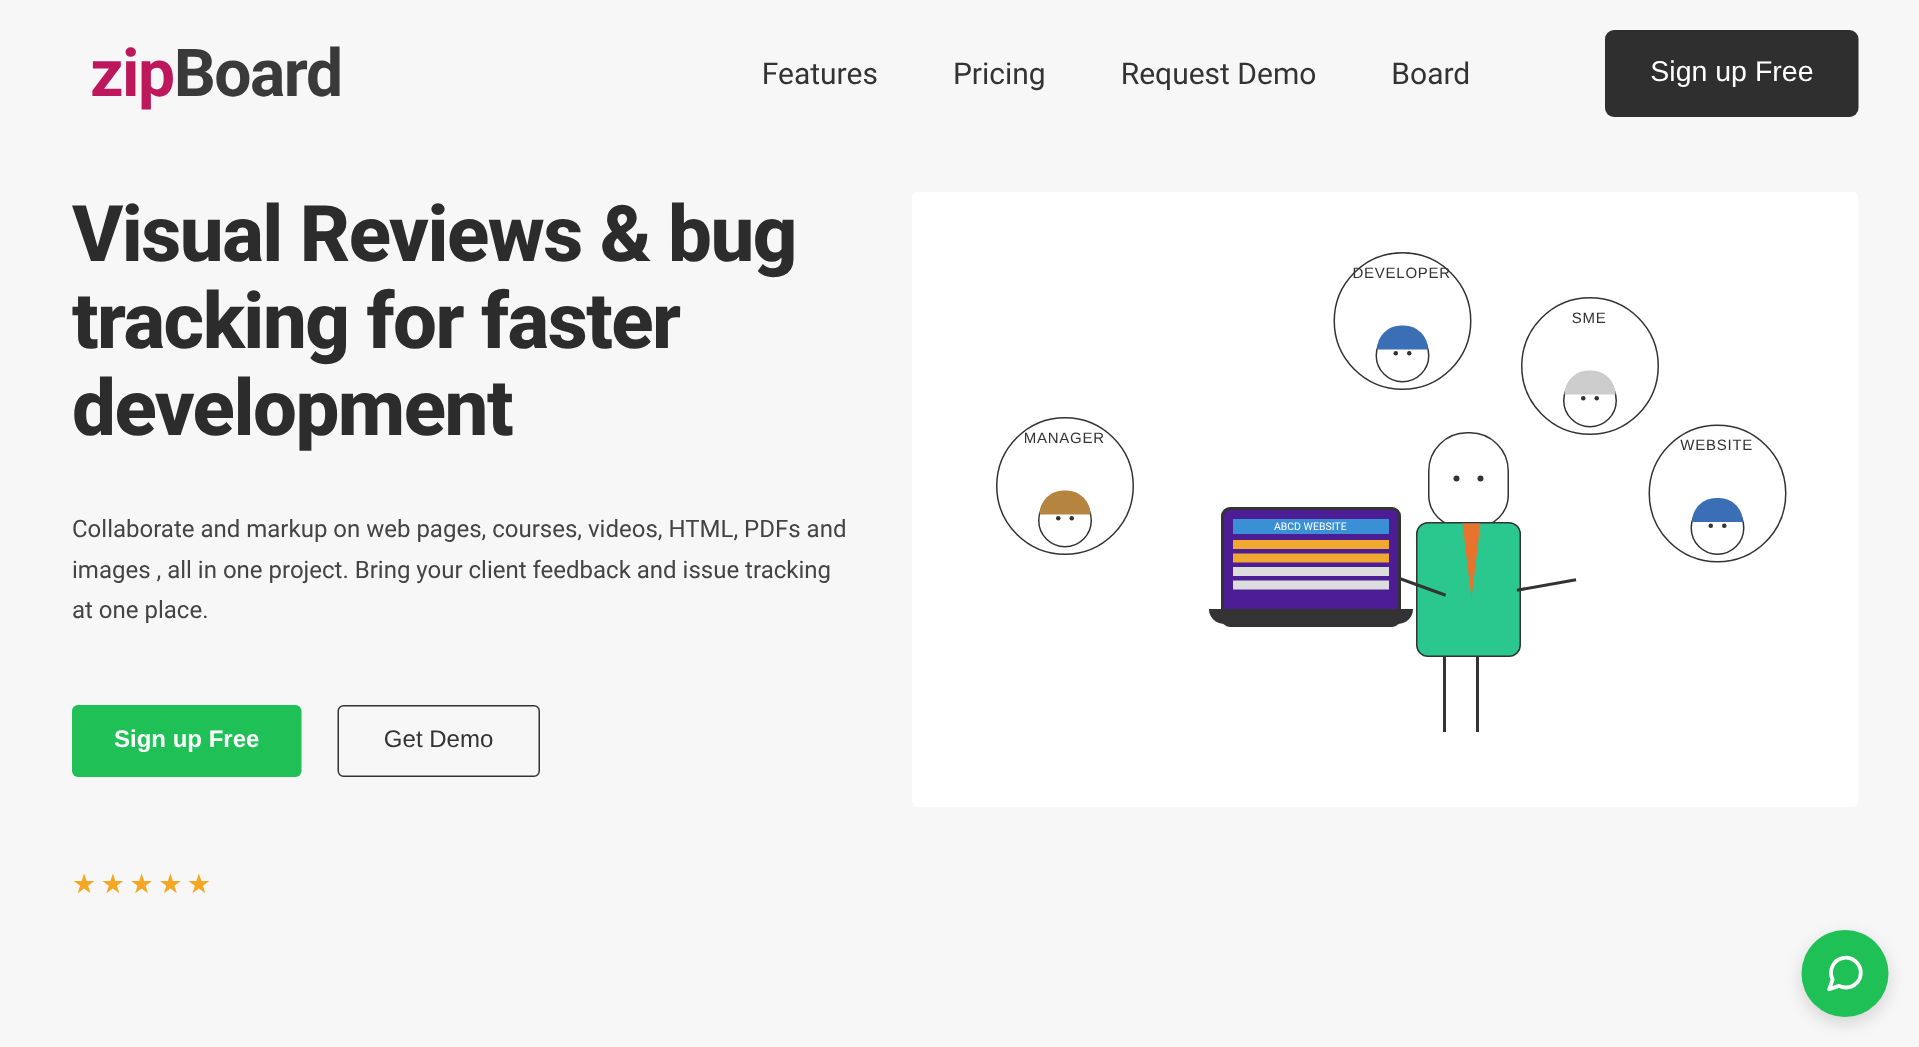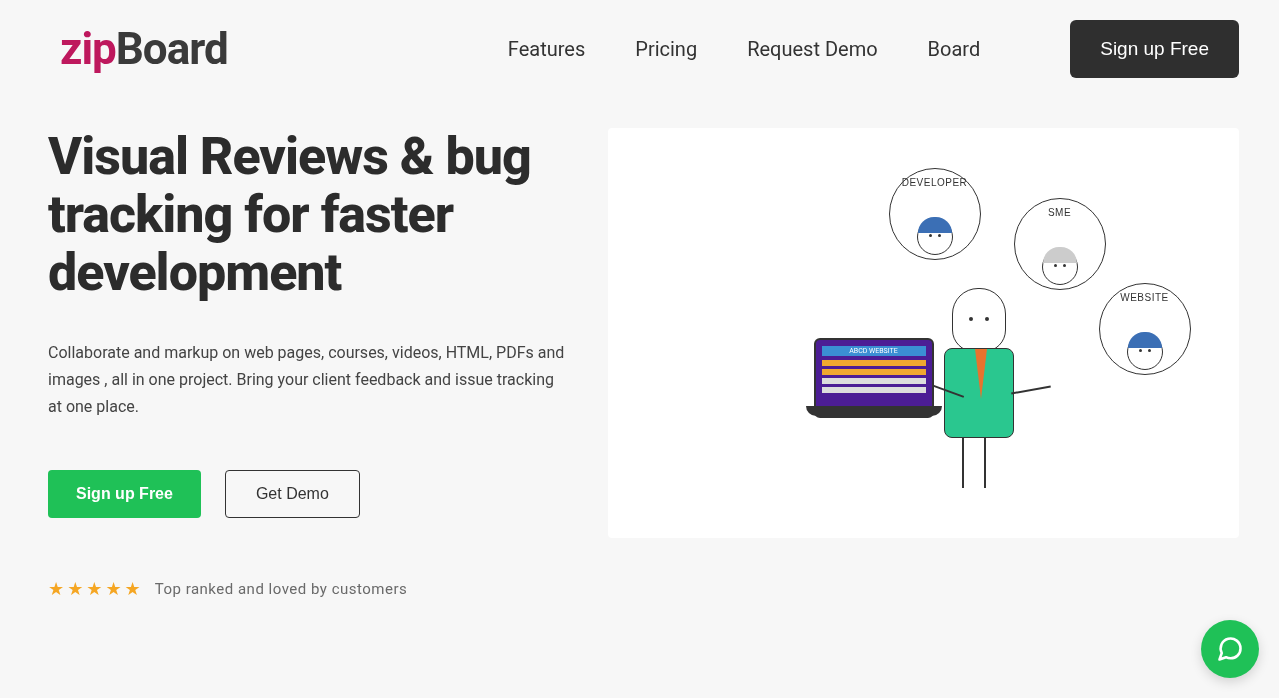--- a/index.html
+++ b/index.html
@@ -262,27 +262,32 @@
       <button class="btn-outline">Get Demo</button>
     </div>
     <div class="rating-row">
       <div class="stars">
         <span class="star">★</span>
         <span class="star">★</span>
         <span class="star">★</span>
         <span class="star">★</span>
         <span class="star">★</span>
       </div>
-      <span class="rating-text">Top ranked and loved by customers</span>
     </div>
   </div>
 
   <div class="hero-right">
     <div class="illus">
 
+      <div class="bubble" style="width:92px;height:92px;left:20px;top:130px;">
+        <span class="bubble-label">MANAGER</span>
+        <div class="face">
+            <div class="hair" style="background:#b5853f;"></div>
+          </div>
+      </div>
 
 
       <div class="bubble" style="width:92px;height:92px;left:245px;top:20px;">
         <span class="bubble-label">DEVELOPER</span>
         <div class="face">
             <div class="hair" style="background:#3b6fb5;"></div>
           </div>
       </div>
 
       <div class="bubble" style="width:92px;height:92px;left:370px;top:50px;">

